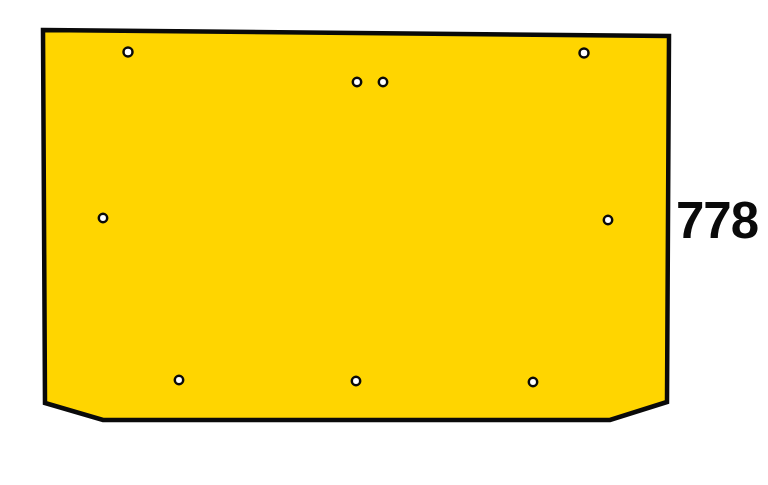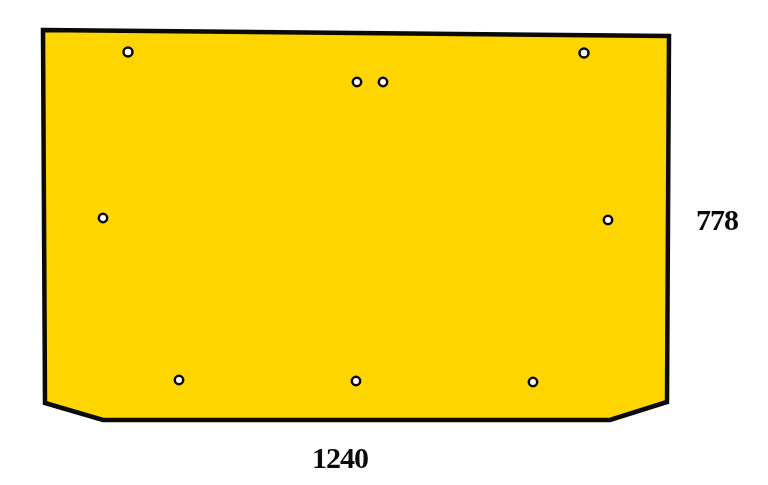--- a/index.html
+++ b/index.html
@@ -19,28 +19,27 @@
     position: absolute;
     left: 0;
     top: 0;
     width: 768px;
     height: 485px;
     display: block;
   }
   .dim-label {
     position: absolute;
     font-weight: bold;
-    font-size: 30px;
+    font-size: 51px;
     letter-spacing: -1px;
     color: #0a0a0a;
     line-height: 1;
     transform: translate(-50%, -50%);
     white-space: nowrap;
     user-select: none;
-    font-family: Liberation Serif, serif;
   }
   .dim-label.height { left: 717px; top: 220px; }
   .dim-label.width  { left: 340px; top: 458px; }
 </style>
 </head>
 <body>
 
 <div class="canvas">
   <svg class="diagram-svg" viewBox="0 0 768 485" xmlns="http://www.w3.org/2000/svg">
       <polygon points="43,30 669,36 667,402 610,420 103,420 45,403" fill="#FFD500" stroke="#0a0a0a" stroke-width="4.5" stroke-linejoin="miter"></polygon>
@@ -50,14 +49,13 @@
       <circle cx="383" cy="82" r="4.2" fill="#ffffff" stroke="#0a0a0a" stroke-width="2.5"></circle>
       <circle cx="103" cy="218" r="4.2" fill="#ffffff" stroke="#0a0a0a" stroke-width="2.5"></circle>
       <circle cx="608" cy="220" r="4.2" fill="#ffffff" stroke="#0a0a0a" stroke-width="2.5"></circle>
       <circle cx="179" cy="380" r="4.2" fill="#ffffff" stroke="#0a0a0a" stroke-width="2.5"></circle>
       <circle cx="356" cy="381" r="4.2" fill="#ffffff" stroke="#0a0a0a" stroke-width="2.5"></circle>
       <circle cx="533" cy="382" r="4.2" fill="#ffffff" stroke="#0a0a0a" stroke-width="2.5"></circle>
     </svg>
 
   <div class="dim-label height">778</div>
 
-  <div class="dim-label width">1240</div>
 </div>
 
 </body></html>

